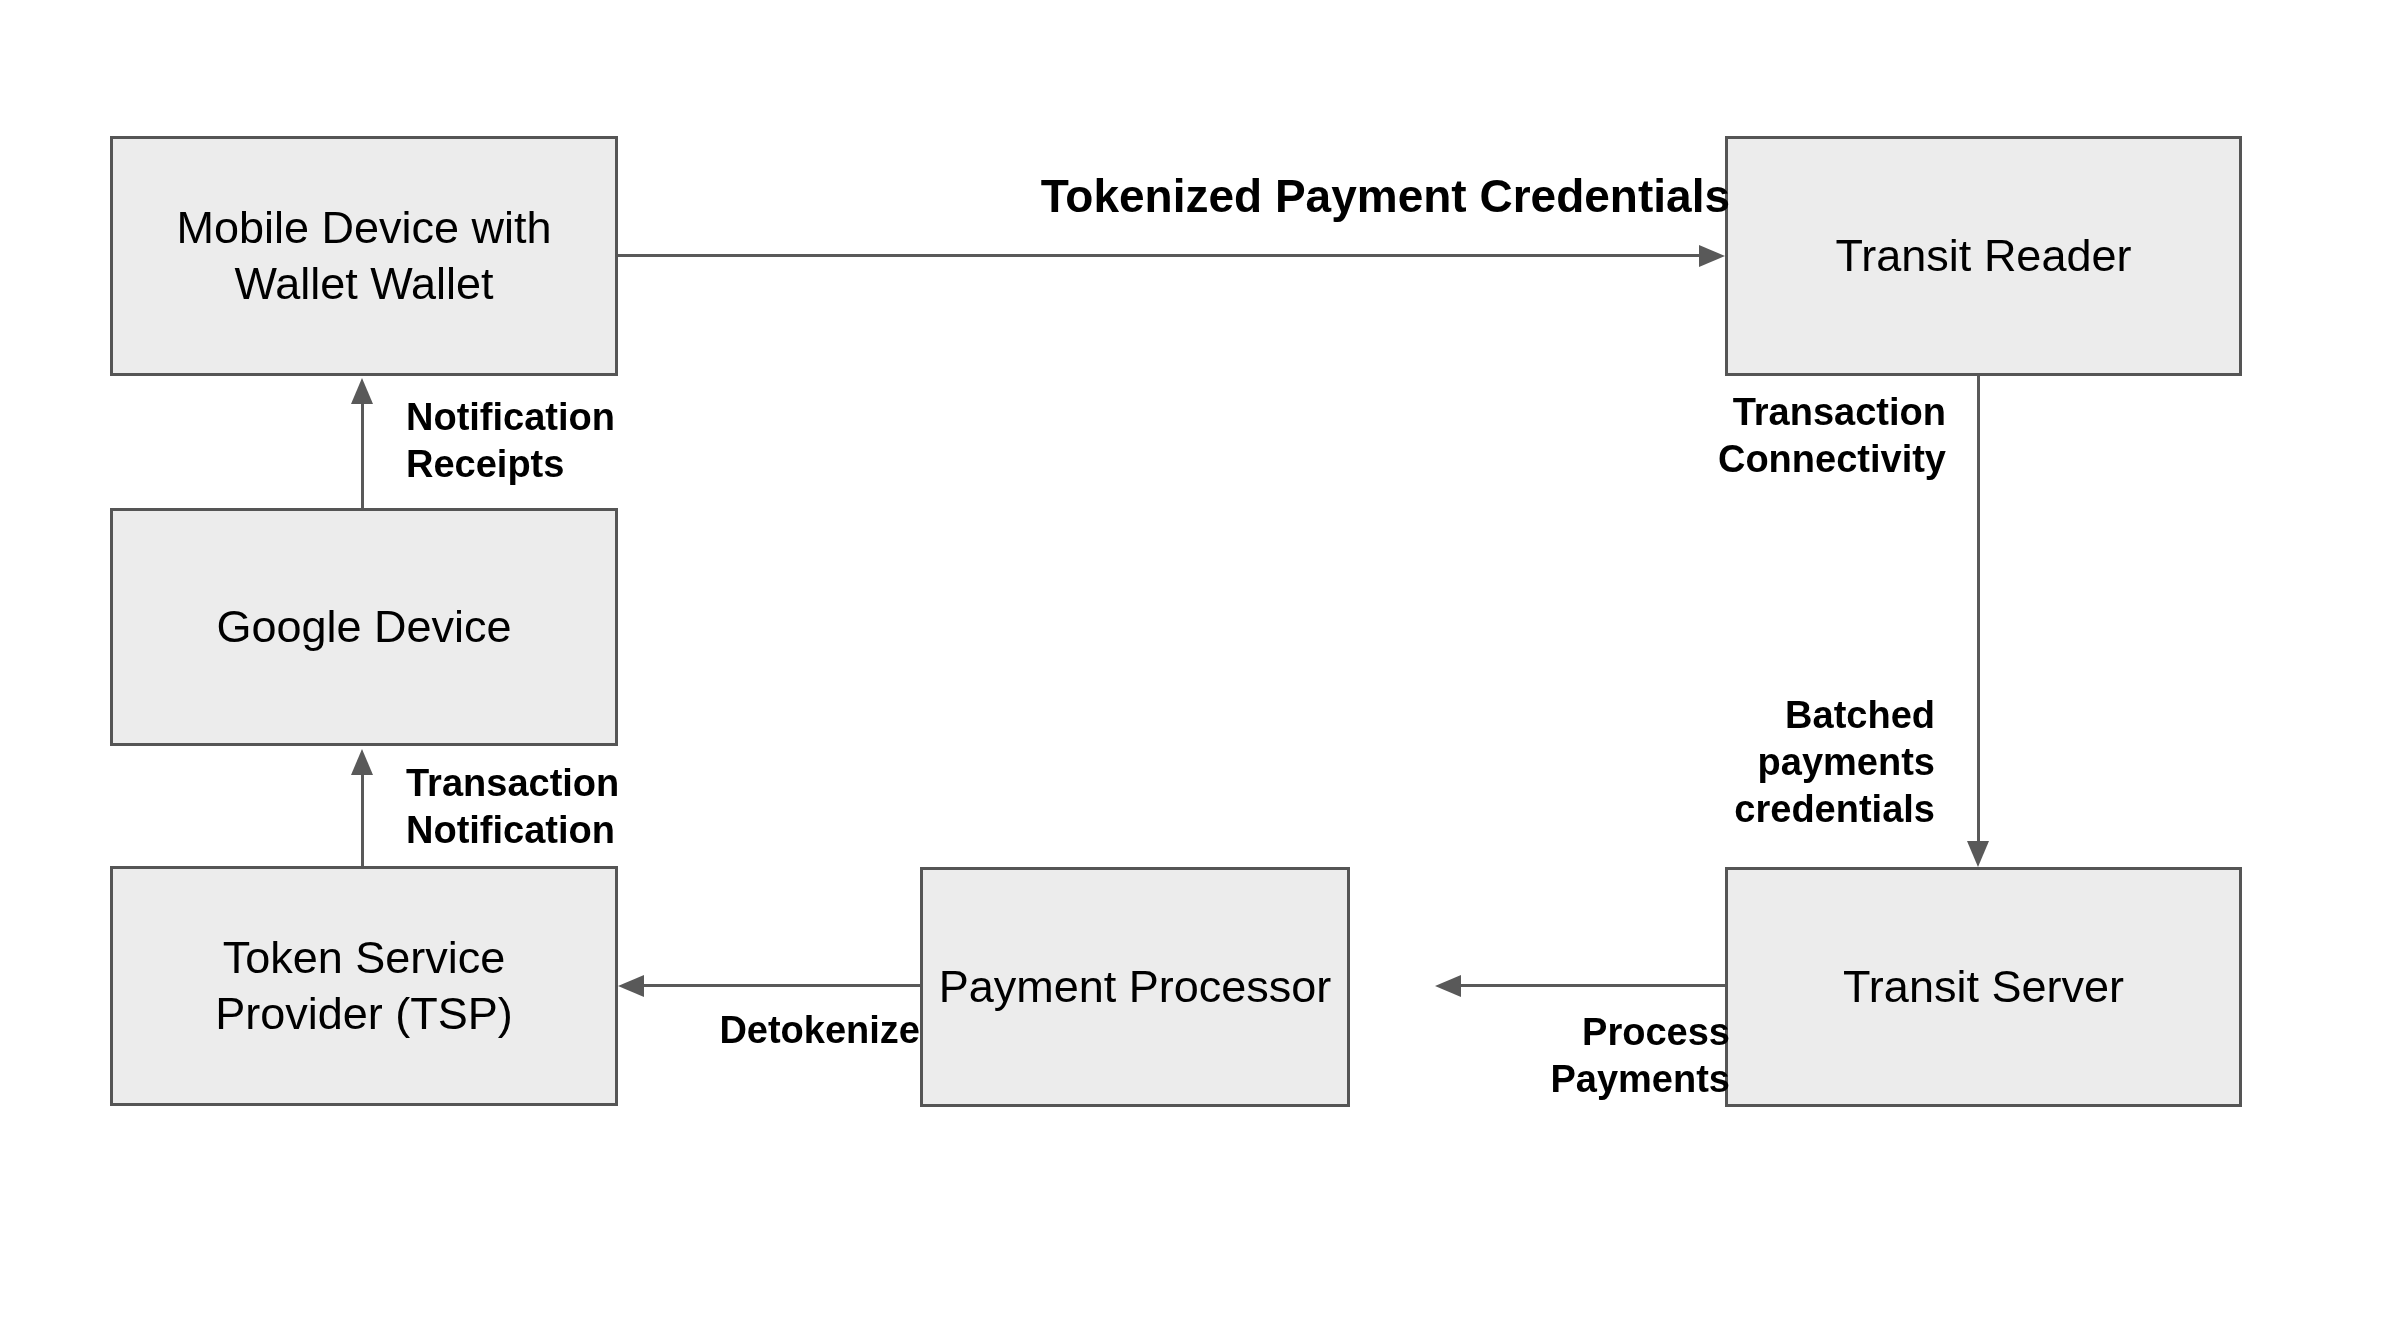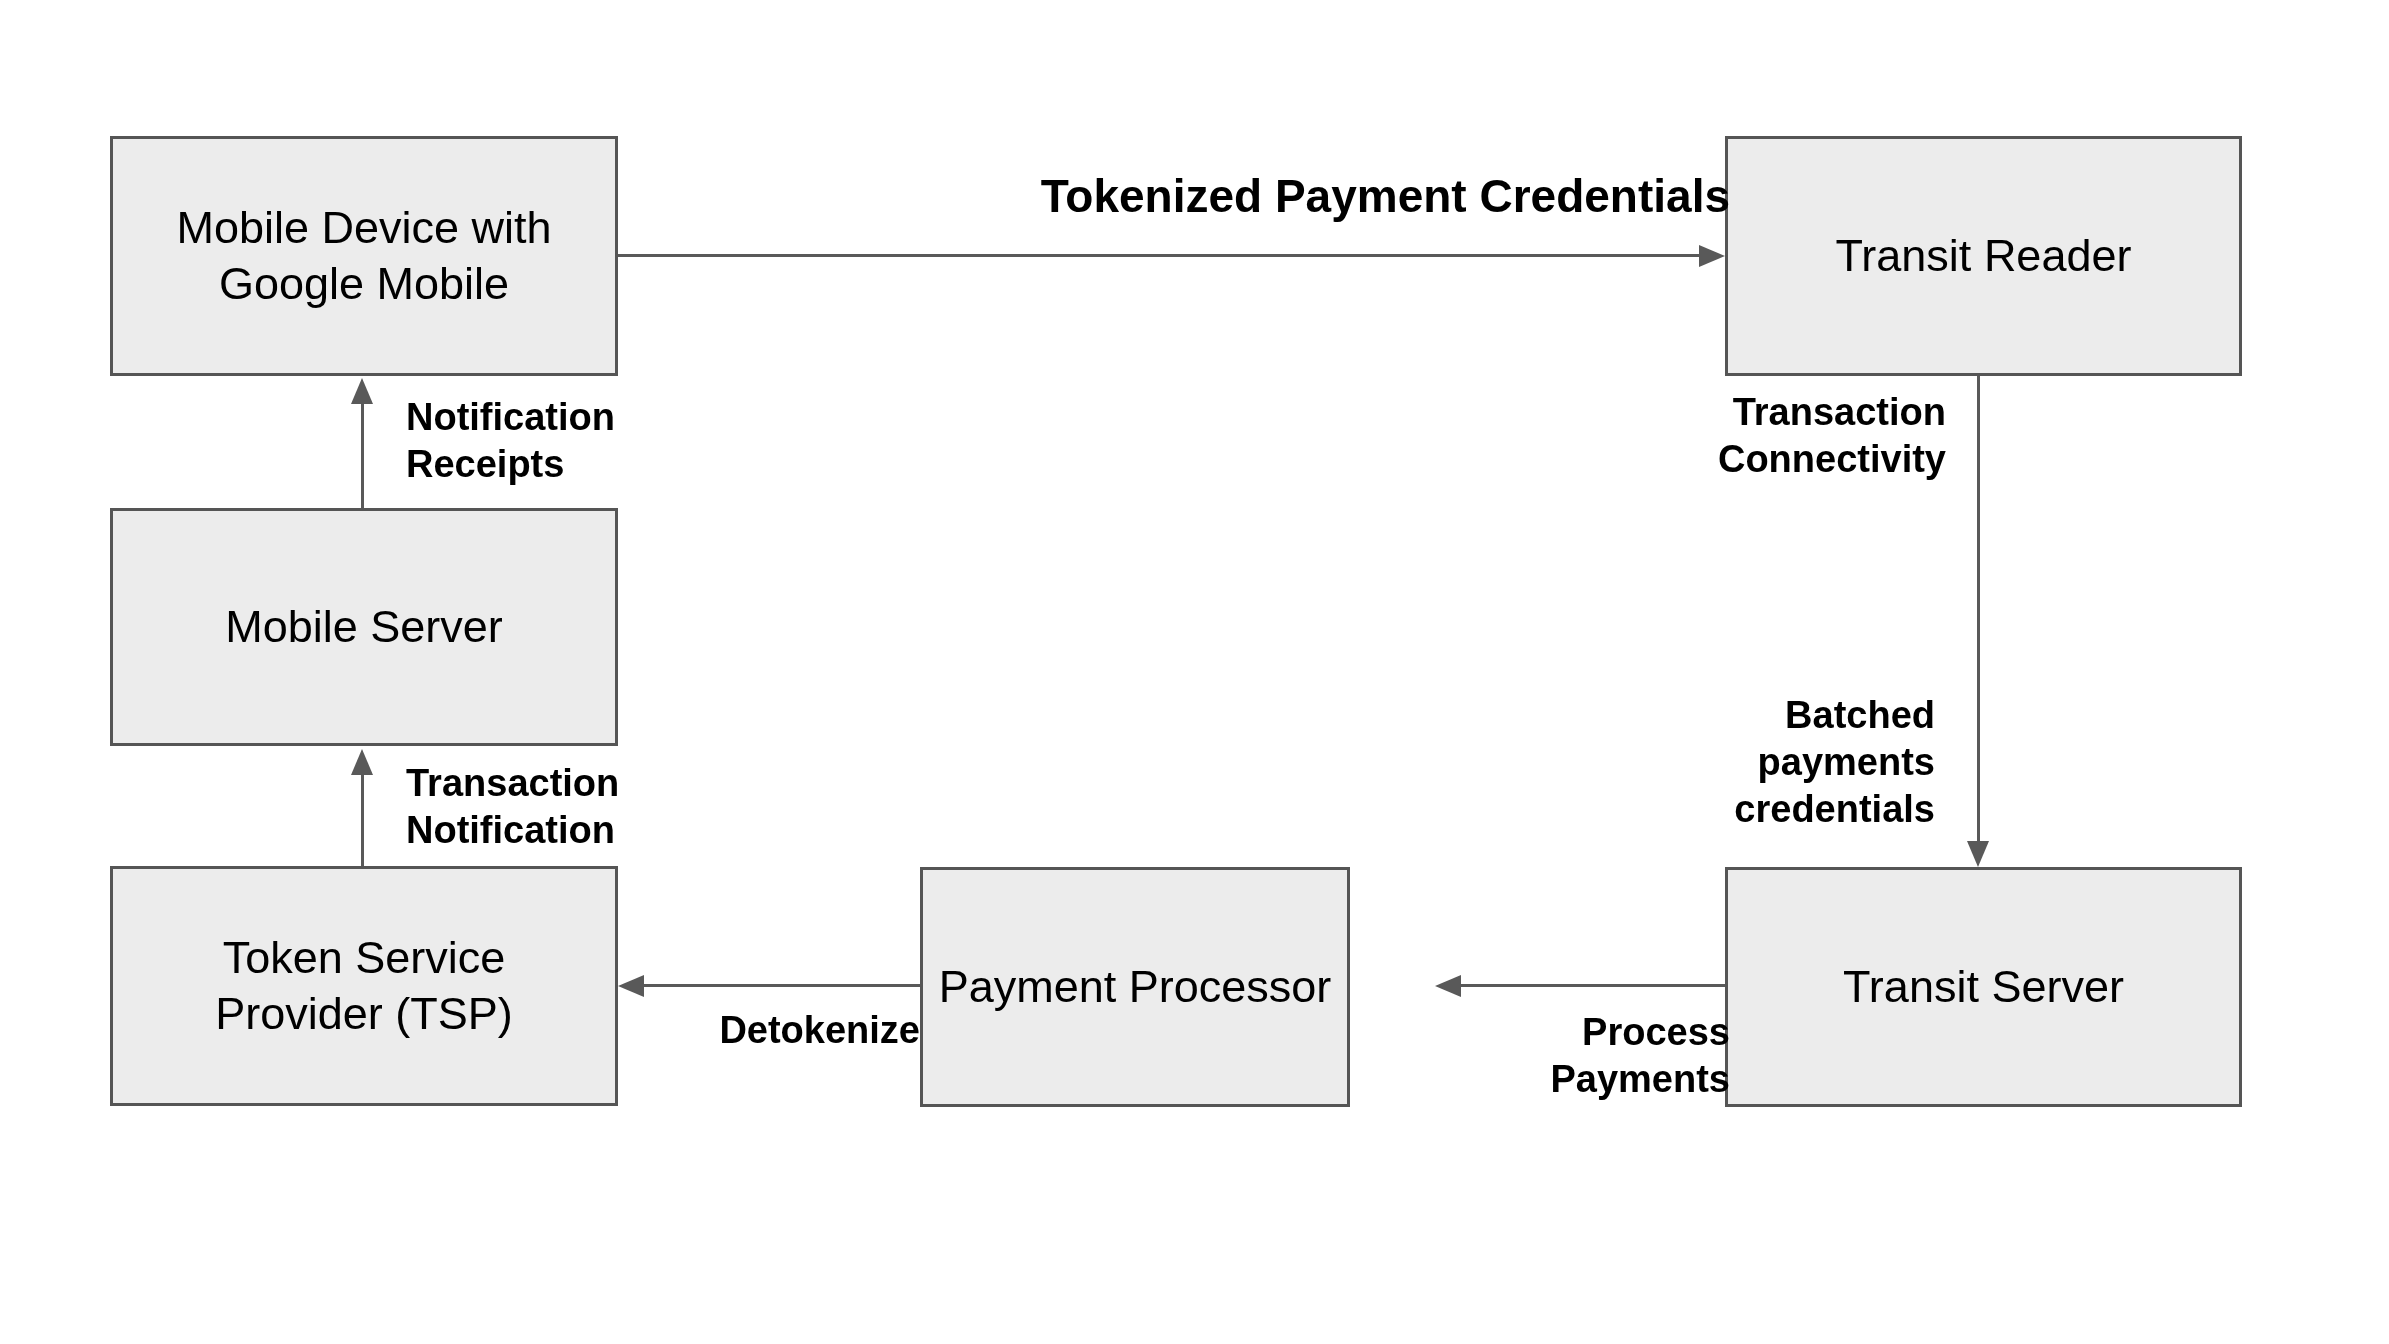--- a/index.html
+++ b/index.html
@@ -84,33 +84,33 @@
   .edge-label.align-center{ text-align: right; }
 </style>
 </head>
 <body>
 
 <div class="canvas">
 
   <div class="node" style="left:110px; top:136px; width:508px; height:240px;">
     <div class="node-label">
       <div>Mobile Device with</div>
-      <div>Google Mobile</div>
+      <div>Wallet Wallet</div>
     </div>
   </div>
 
   <div class="node" style="left:1725px; top:136px; width:517px; height:240px;">
     <div class="node-label">
       <div>Transit Reader</div>
     </div>
   </div>
 
   <div class="node" style="left:110px; top:508px; width:508px; height:238px;">
     <div class="node-label">
-      <div>Mobile Server</div>
+      <div>Google Device</div>
     </div>
   </div>
 
   <div class="node" style="left:110px; top:866px; width:508px; height:240px;">
     <div class="node-label">
       <div>Token Service</div>
       <div>Provider (TSP)</div>
     </div>
   </div>
 

